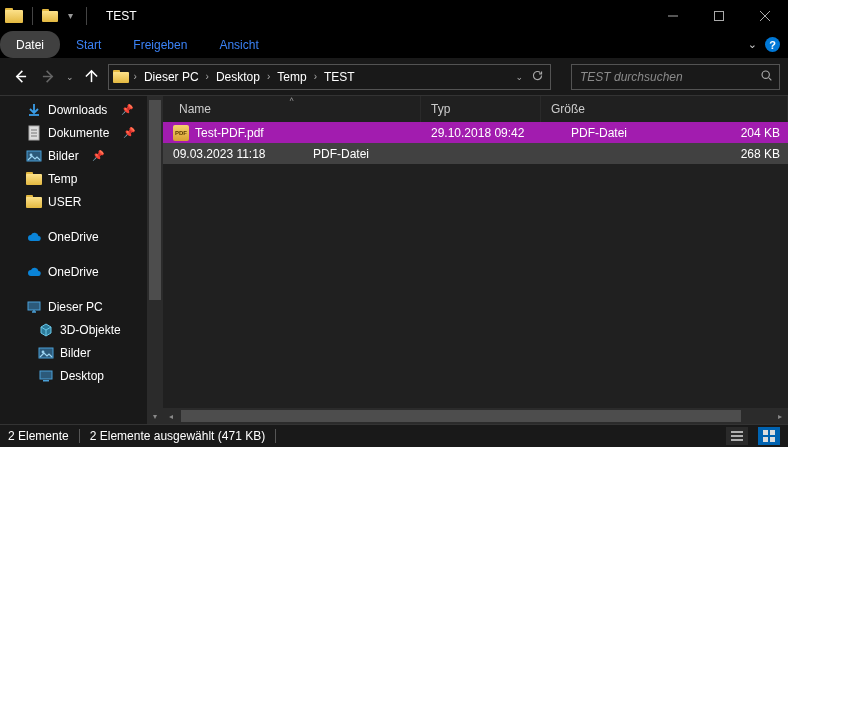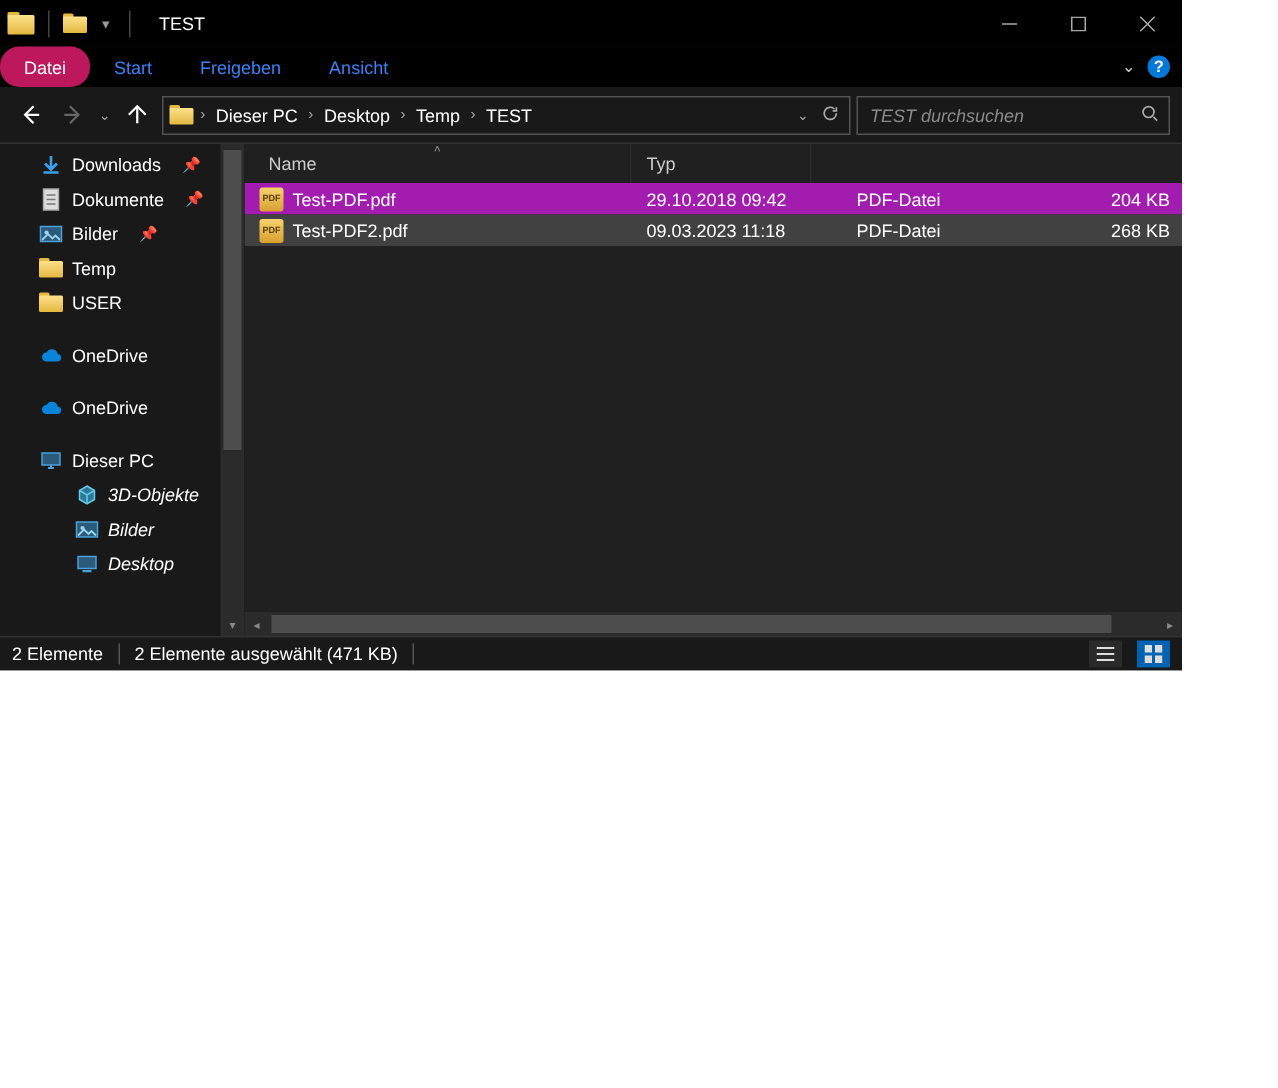--- a/index.html
+++ b/index.html
@@ -101,21 +101,21 @@
     position: relative;
   }
   .ribbon .tab {
     padding: 0 16px;
     display: flex;
     align-items: center;
     font-size: 12px;
     color: #3b82f6;
   }
   .ribbon .tab.file {
-    background: #be185d;
+    background: #404040;
     color: #fff;
     border-radius: 13px;
   }
   .ribbon .right {
     margin-left: auto;
     display: flex;
     align-items: center;
     padding-right: 8px;
     gap: 8px;
   }
@@ -193,20 +193,21 @@
   .addr-right .chev-down { font-size: 9px; }
   .addr-right .refresh svg { width: 13px; height: 13px; }
   .search-box {
     width: 195px;
     height: 24px;
     background: #191919;
     border: 1px solid #535353;
     display: flex;
     align-items: center;
     padding: 0 6px;
+    margin-left: 16px;
   }
   .search-box input {
     flex: 1;
     background: none;
     border: none;
     outline: none;
     color: #fff;
     font-size: 12px;
     font-family: inherit;
   }
@@ -233,21 +234,21 @@
   }
   .tree-item {
     display: flex;
     align-items: center;
     height: 23px;
     padding-left: 26px;
     gap: 6px;
     color: #fff;
     white-space: nowrap;
   }
-  .tree-item.lvl2 { padding-left: 50px; font-style: italic; }
+  .tree-item.lvl2 { padding-left: 38px; }
   .pin-ico {
     color: #999;
     font-size: 10px;
     margin-left: 8px;
   }
   .tree .vscroll {
     position: absolute;
     right: 0; top: 0; bottom: 0;
     width: 16px;
     background: #2b2b2b;
@@ -592,36 +593,33 @@
       </div>
     </div>
 
     <div class="filelist">
       <div class="columns">
         <div class="col name">
           <span class="sort-ind">˄</span>
           <span>Name</span>
         </div>
         <div class="col type">Typ</div>
+        <div class="col size">Größe</div>
       </div>
       <div class="files" id="files-container">
           <div class="file-row selected">
             <div class="cell name">
               <span class="pdf-ico">PDF</span>
               <span>Test-PDF.pdf</span>
             </div>
             <div class="cell date">29.10.2018 09:42</div>
             <div class="cell type">PDF-Datei</div>
             <div class="cell size">204 KB</div>
           </div>
           <div class="file-row selected">
-            <div class="cell name">
-              <span class="pdf-ico">PDF</span>
-              <span>Test-PDF2.pdf</span>
-            </div>
             <div class="cell date">09.03.2023 11:18</div>
             <div class="cell type">PDF-Datei</div>
             <div class="cell size">268 KB</div>
           </div>
         </div>
       <div class="hscroll">
         <div class="arrow l">◂</div>
         <div class="thumb"></div>
         <div class="arrow r">▸</div>
       </div>

